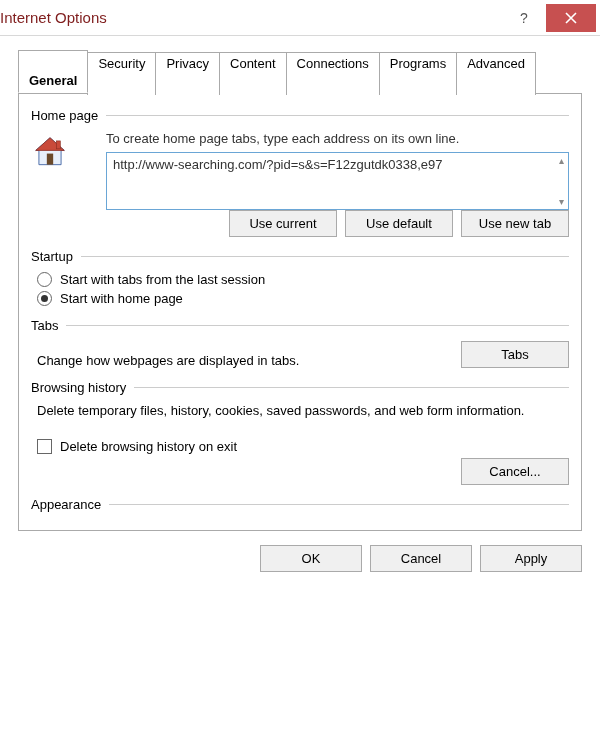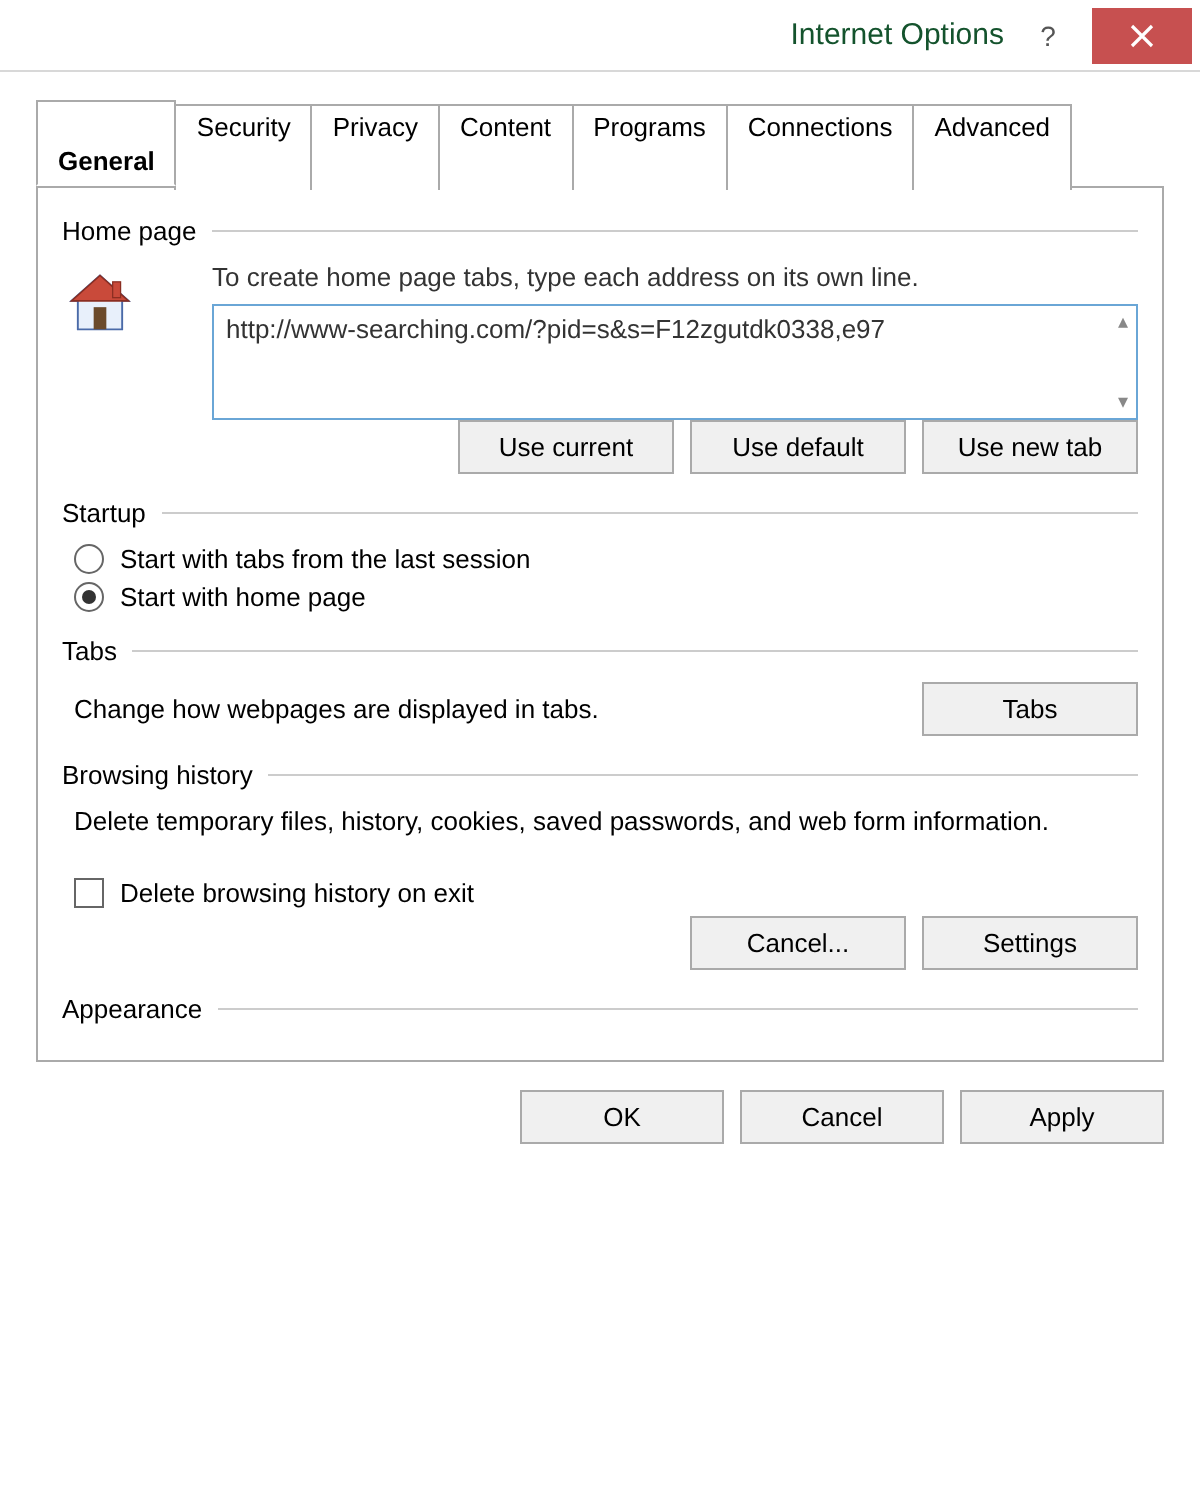--- a/index.html
+++ b/index.html
@@ -1,19 +1,19 @@
 <!DOCTYPE html>
 <html><head>
 <meta charset="utf-8">
 <style>
 * { box-sizing: border-box; margin: 0; padding: 0; font-family: "Segoe UI", Tahoma, sans-serif; font-size: 13px; }
 body { background: #fff; width: 600px; height: 749px; overflow: hidden; }
 
 .titlebar { height: 36px; background: #fff; border-bottom: 1px solid #d8d8d8; display: flex; align-items: center; position: relative; }
-.titlebar .title { flex: 1; text-align: right; font-size: 15px; color: #14532d; }
+.titlebar .title { flex: 1; text-align: left; font-size: 15px; color: #7f1d1d; }
 .titlebar .help-icon { width: 44px; height: 28px; display: flex; align-items: center; justify-content: center; color: #555; font-size: 14px; cursor: pointer; }
 .titlebar .close-btn { width: 50px; height: 28px; background: #c75050; display: flex; align-items: center; justify-content: center; cursor: pointer; margin-right: 4px; }
 .titlebar .close-btn svg { width: 12px; height: 12px; }
 
 .body-area { padding: 14px 18px 0 18px; }
 
 .tabs { display: flex; border-bottom: 1px solid #aaa; position: relative; }
 .tab { padding: 4px 10px; border: 1px solid #aaa; border-bottom: none; margin-right: -1px; background: #fff; cursor: pointer; position: relative; top: 1px; }
 .tab.active { background: #fff; border-bottom: 1px solid #fff; z-index: 2; padding-top: 22px; top: 0px; font-weight: bold; }
 .tab:not(.active){ top:2px; padding-top:3px; padding-bottom:3px;}
@@ -36,21 +36,21 @@
 
 .btn-row { display: flex; gap: 8px; justify-content: flex-end; }
 .btn { min-width: 108px; height: 27px; border: 1px solid #aaa; background: #f0f0f0; cursor: pointer; font-size: 13px; }
 
 .radio-row, .check-row { display: flex; align-items: center; gap: 8px; margin: 4px 0 4px 6px; }
 .radio { width: 15px; height: 15px; border: 1px solid #666; border-radius: 50%; display:inline-flex; align-items:center; justify-content:center; background:#fff;}
 .radio .dot{ width:7px; height:7px; background:#333; border-radius:50%; display:none;}
 .radio.checked .dot{display:block;}
 .checkbox { width: 15px; height: 15px; border: 1px solid #666; background:#fff;}
 
-.tabs-row { display:flex; align-items:center; gap:0; }
+.tabs-row { display:flex; align-items:flex-end; gap:0; }
 .tabs-row .desc{ flex:1; }
 
 .appearance-row { display:flex; gap:8px; }
 .appearance-row .btn{ flex:1; min-width:0; }
 
 .footer { display:flex; justify-content:flex-end; gap:8px; padding: 14px 18px; }
 .footer .btn{ min-width:102px; }
 
 .indent { padding-left: 6px; }
 </style>
@@ -66,22 +66,22 @@
       </svg>
   </div>
 </div>
 
 <div class="body-area">
   <div class="tabs">
     <div class="tab active">General</div>
     <div class="tab">Security</div>
     <div class="tab">Privacy</div>
     <div class="tab">Content</div>
+    <div class="tab">Connections</div>
     <div class="tab">Programs</div>
-    <div class="tab">Connections</div>
     <div class="tab">Advanced</div>
   </div>
 
   <div class="panel">
 
     <div class="group">
       <div class="group-title-row">
         <span>Home page</span>
           <hr>
       </div>
@@ -143,21 +143,20 @@
         <span>Browsing history</span>
           <hr>
       </div>
       <div class="indent" style="margin-bottom:21px;">Delete temporary files, history, cookies, saved passwords, and web form information.</div>
       <div class="check-row">
         <span class="checkbox"></span>
         <span>Delete browsing history on exit</span>
       </div>
       <div class="btn-row">
         <button class="btn">Cancel...</button>
-        <button class="btn">Settings</button>
       </div>
     </div>
 
     <div class="group" style="margin-bottom:4px;">
       <div class="group-title-row">
         <span>Appearance</span>
           <hr>
       </div>
     </div>
 

